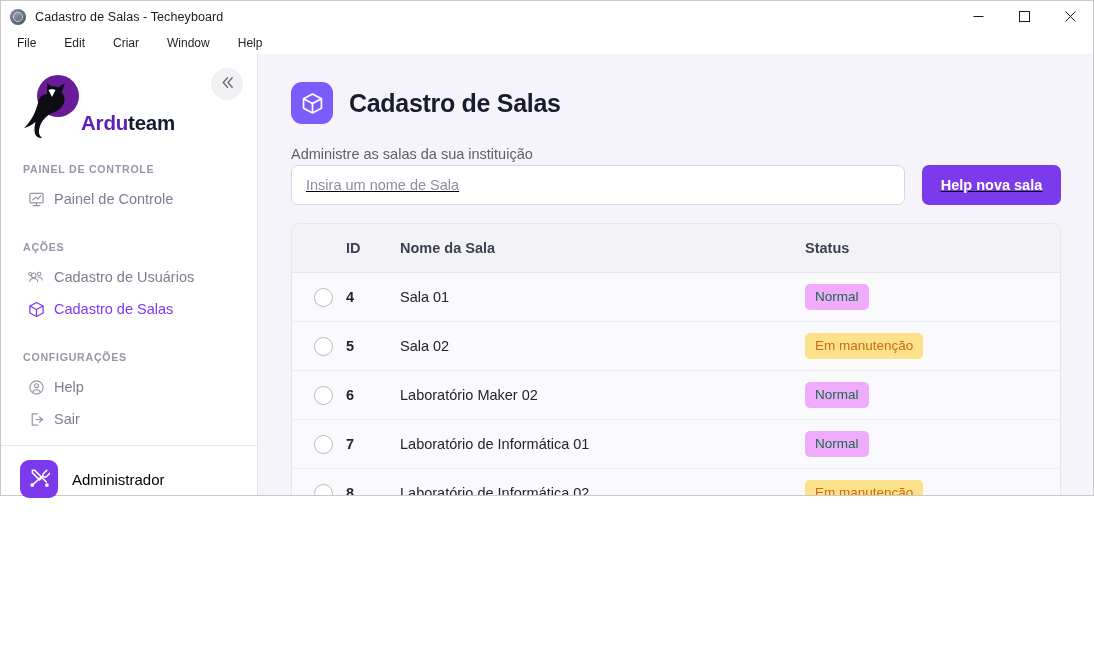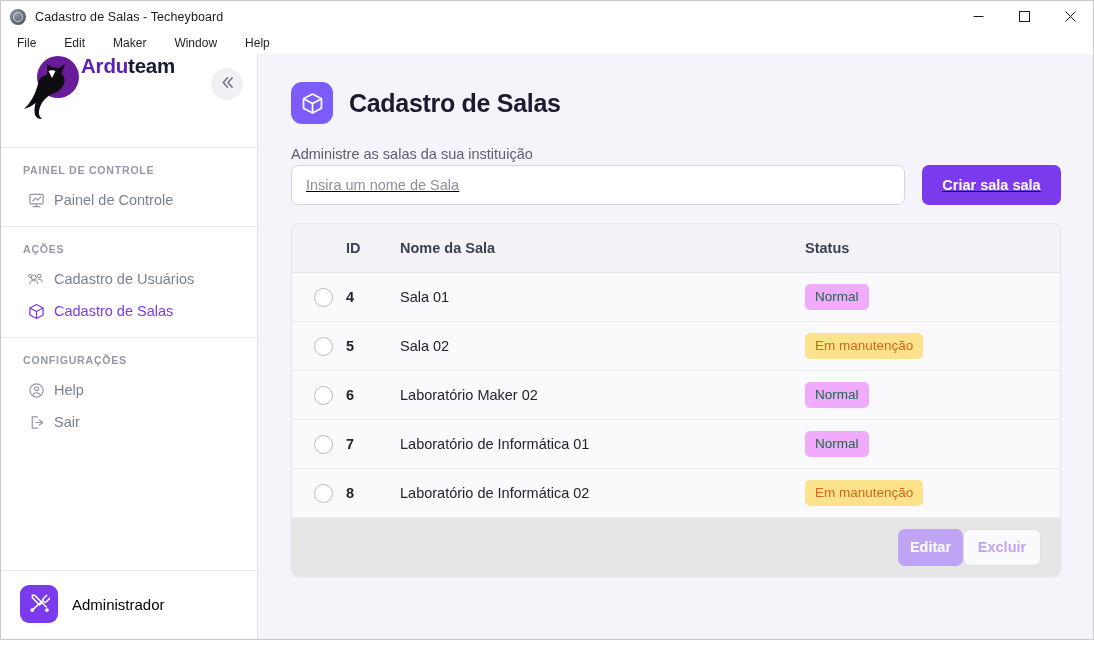--- a/index.html
+++ b/index.html
@@ -3,21 +3,21 @@
 <meta charset="utf-8">
 <style>
   * { box-sizing: border-box; margin: 0; padding: 0; }
   html, body {
     width: 1094px; height: 652px;
     font-family: "Liberation Sans", sans-serif;
     background: #ffffff;
     overflow: hidden;
   }
   .window {
-    width: 1094px; height: 640px;
+    width: 1094px; height: 496px;
     display: flex; flex-direction: column;
     background: #ffffff;
     border: 1px solid #c9c9c9;
     position: relative;
   }
 
   
   .titlebar {
     height: 31px; min-height: 31px;
     display: flex; align-items: center;
@@ -70,21 +70,21 @@
   
   .sidebar {
     width: 257px; min-width: 257px;
     background: #ffffff;
     border-right: 1px solid #e4e4ea;
     display: flex; flex-direction: column;
     position: relative;
   }
   .brand {
     height: 93px; min-height: 93px;
-    display: flex; 
+    display: flex; align-items: flex-end;
     padding: 0 0 8px 20px;
     position: relative;
   }
   .owl-wrap { position: relative; width: 62px; height: 66px; flex-shrink: 0; }
   .owl-circle {
     position: absolute; left: 16px; top: 2px;
     width: 42px; height: 42px; border-radius: 50%;
     background: #6a1b9a;
   }
   .owl-wrap svg { position: absolute; left: 0; top: 0; }
@@ -291,21 +291,21 @@
             <line x1="0.5" y1="0.5" x2="10.5" y2="10.5" stroke="currentColor" stroke-width="1"></line>
             <line x1="10.5" y1="0.5" x2="0.5" y2="10.5" stroke="currentColor" stroke-width="1"></line>
           </svg>
       </div>
     </div>
   </div>
 
   <div class="menubar">
     <div class="menuitem">File</div>
     <div class="menuitem">Edit</div>
-    <div class="menuitem">Maker</div>
+    <div class="menuitem">Criar</div>
     <div class="menuitem">Window</div>
     <div class="menuitem">Help</div>
   </div>
 
   <div class="body">
 
     <div class="sidebar">
 
       <div class="brand">
         <div class="owl-wrap">
@@ -428,21 +428,21 @@
               <line x1="9" y1="9" x2="9" y2="16.4"></line>
             </svg>
         </div>
         <div class="page-title">Cadastro de Salas</div>
       </div>
 
       <div class="page-sub">Administre as salas da sua instituição</div>
 
       <div class="form-row">
         <input class="room-input" type="text" placeholder="Insira um nome de Sala" style="">
-        <button class="create-btn">Criar sala sala</button>
+        <button class="create-btn">Help nova sala</button>
       </div>
 
       <div class="table-card">
         <table>
           <thead>
             <tr>
               <th class="col-sel"></th>
               <th class="col-id">ID</th>
               <th class="col-name">Nome da Sala</th>
               <th class="col-stat">Status</th>

